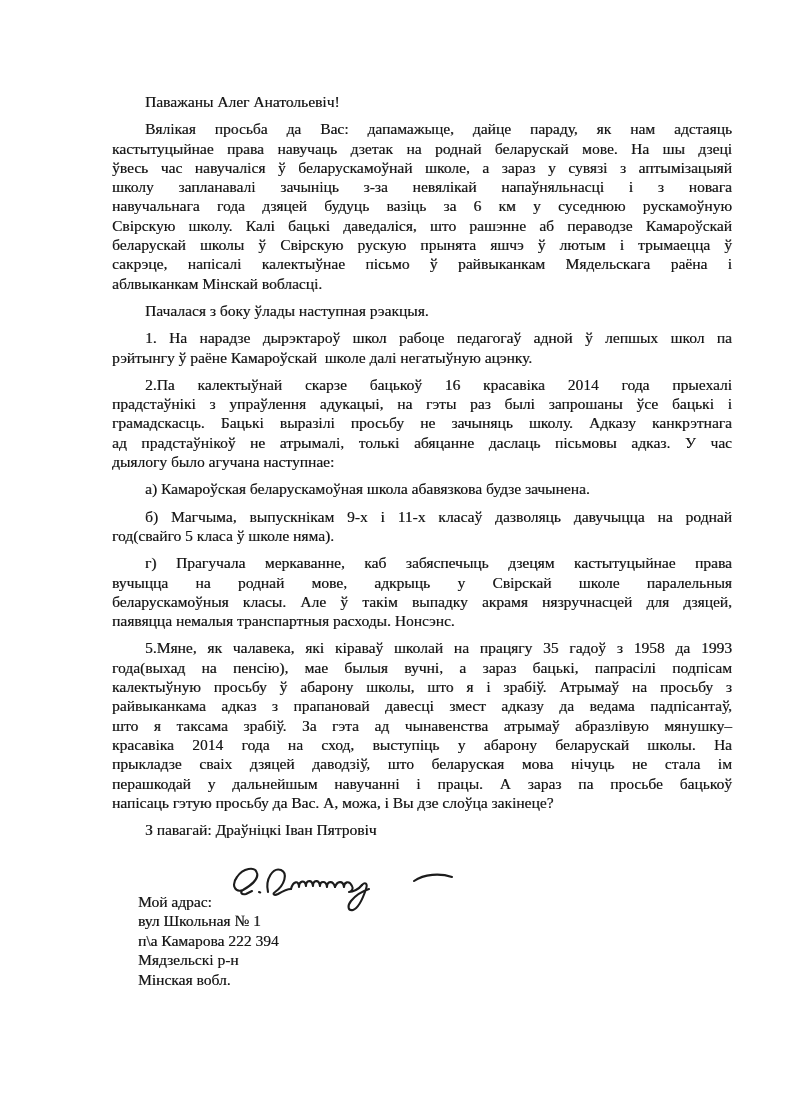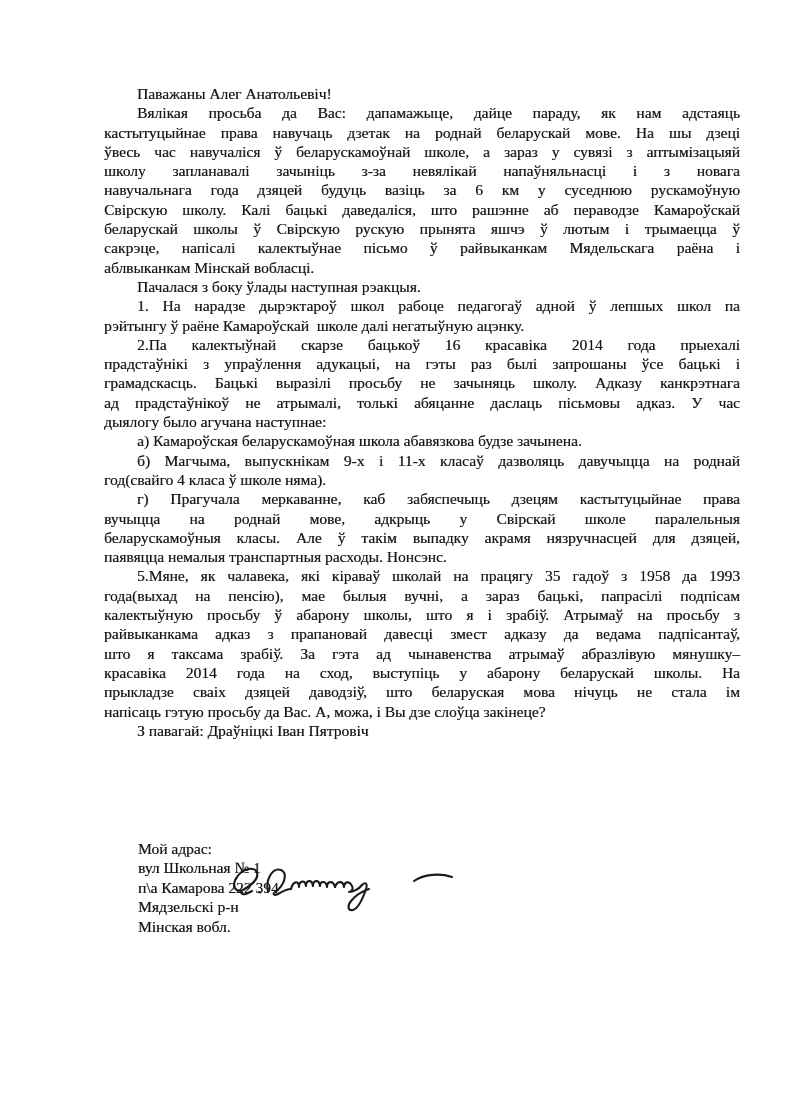--- a/index.html
+++ b/index.html
@@ -18,21 +18,21 @@
   .textblock {
     position: absolute;
     left: 104px;
     top: 84px;
     width: 636px;
     font-size: 15.5px;
     line-height: 19.3px;
     text-shadow: 0.4px 0 0 rgba(22,22,22,0.55);
   }
 
-  .para { margin: 0; padding: 0; }
+  .para { margin: 8px; padding: 0; }
 
   .line {
     min-height: 19.3px;
     text-align: left;
   }
   
   .line.just {
     text-align: justify;
     text-align-last: justify;
   }
@@ -42,21 +42,21 @@
     position: absolute;
     left: 228px;
     top: 858px;
     width: 250px;
     height: 56px;
   }
 
   .address {
     position: absolute;
     left: 138px;
-    top: 839px;
+    top: 892px;
     font-size: 15.5px;
     line-height: 19.4px;
     text-shadow: 0.4px 0 0 rgba(22,22,22,0.55);
   }
   .address .line { min-height: 19.4px; }
 </style>
 </head>
 <body>
 
 <div class="page">
@@ -88,36 +88,37 @@
         <div class="line just">прадстаўнікі з упраўлення адукацыі, на гэты раз былі запрошаны ўсе бацькі і</div>
         <div class="line just">грамадскасць. Бацькі выразілі просьбу не зачыняць школу. Адказу канкрэтнага</div>
         <div class="line just">ад прадстаўнікоў не атрымалі, толькі абяцанне даслаць пісьмовы адказ. У час</div>
         <div class="line">дыялогу было агучана наступнае:</div>
       </div>
       <div class="para">
         <div class="line ind">а) Камароўская беларускамоўная школа абавязкова будзе зачынена.</div>
       </div>
       <div class="para">
         <div class="line ind just">б) Магчыма, выпускнікам 9-х і 11-х класаў дазволяць давучыцца на роднай</div>
-        <div class="line">год(свайго 4 класа ў школе няма).</div>
+        <div class="line">год(свайго 5 класа ў школе няма).</div>
       </div>
       <div class="para">
         <div class="line ind just">г) Прагучала меркаванне, каб забяспечыць дзецям кастытуцыйнае права</div>
         <div class="line just">вучыцца на роднай мове, адкрыць у Свірскай школе паралельныя</div>
         <div class="line just">беларускамоўныя класы. Але ў такім выпадку акрамя нязручнасцей для дзяцей,</div>
         <div class="line">паявяцца немалыя транспартныя расходы. Нонсэнс.</div>
       </div>
       <div class="para">
         <div class="line ind just">5.Мяне, як чалавека, які кіраваў школай на працягу 35 гадоў з 1958 да 1993</div>
         <div class="line just">года(выхад на пенсію), мае былыя вучні, а зараз бацькі, папрасілі подпісам</div>
         <div class="line just">калектыўную просьбу ў абарону школы, што я і зрабіў. Атрымаў на просьбу з</div>
         <div class="line just">райвыканкама адказ з прапановай давесці змест адказу да ведама падпісантаў,</div>
         <div class="line just">што я таксама зрабіў. За гэта ад чынавенства атрымаў абразлівую мянушку–</div>
         <div class="line just">красавіка 2014 года на сход, выступіць у абарону беларускай школы. На</div>
         <div class="line just">прыкладзе сваіх дзяцей даводзіў, што беларуская мова нічуць не стала ім</div>
+        <div class="line just">перашкодай у дальнейшым навучанні і працы. А зараз па просьбе бацькоў</div>
         <div class="line">напісаць гэтую просьбу да Вас. А, можа, і Вы дзе слоўца закінеце?</div>
       </div>
       <div class="para">
         <div class="line ind">З павагай: Драўніцкі Іван Пятровіч</div>
       </div>
     </div>
 
   <svg class="signature-svg" viewBox="0 0 250 56" fill="none" xmlns="http://www.w3.org/2000/svg">
     <g stroke="#1c1c1c" stroke-width="2.1" stroke-linecap="round" stroke-linejoin="round" fill="none">
 

